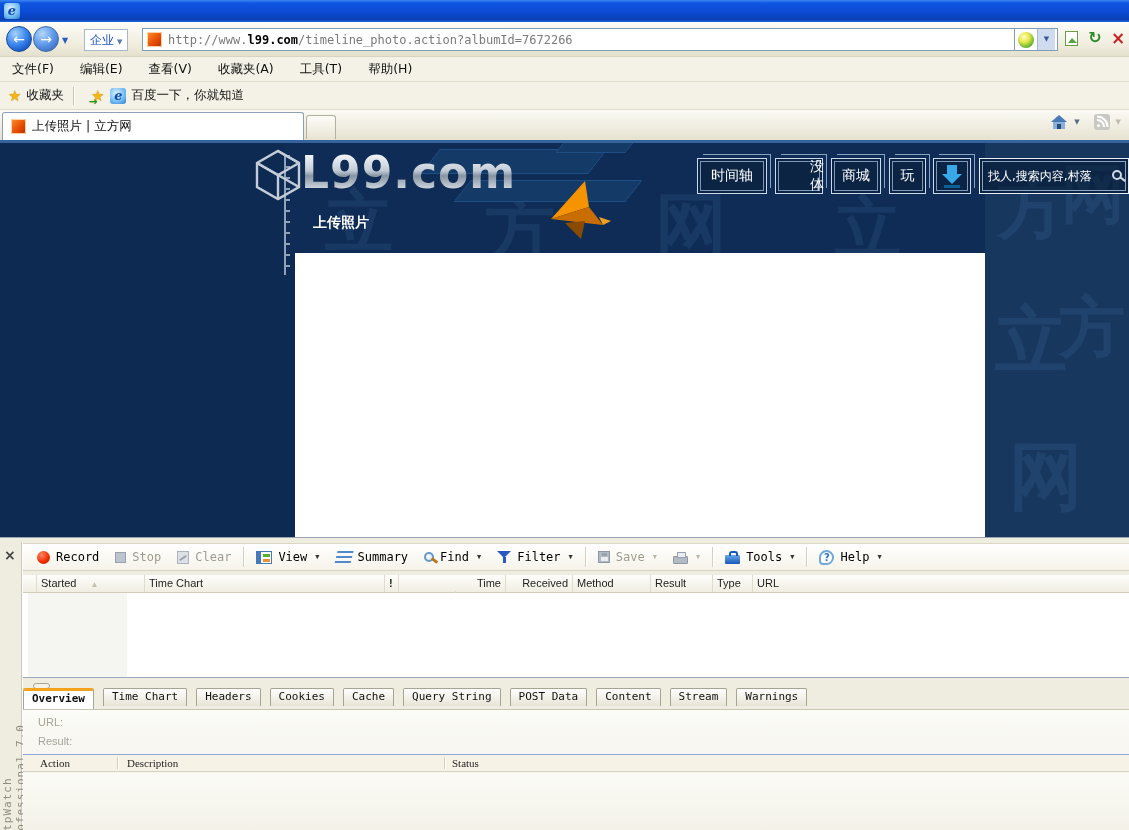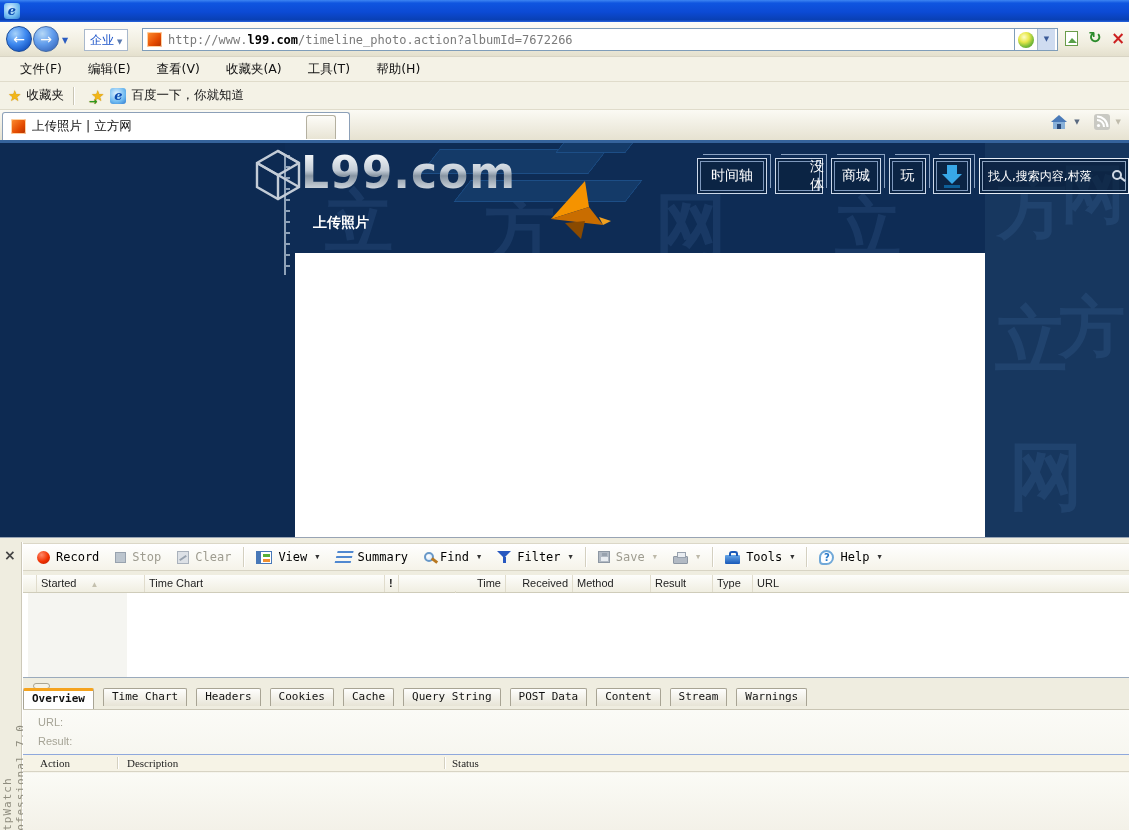--- a/index.html
+++ b/index.html
@@ -44,35 +44,35 @@
   .btn-page{left:1060px;}
   .page-glyph{display:inline-block;width:13px;height:15px;background:#fff;border:1px solid #6a9c4a;
     margin-top:4px;position:relative;}
   .page-glyph:after{content:"";position:absolute;left:2px;bottom:2px;border-left:4px solid transparent;
     border-right:5px solid transparent;border-bottom:5px solid #58a048;}
   .btn-refresh{left:1084px;color:#2c8c2c;font-size:16px;font-weight:bold;}
   .btn-stop{left:1107px;color:#cc2020;font-size:17px;font-weight:bold;}
 
   
   .menubar{position:absolute;left:0;top:57px;width:1129px;height:25px;background:#f4f2e6;
-    border-bottom:1px solid #e0dccb;display:flex;align-items:center;gap:26px;padding:0 20px;font-size:12.5px;color:#111;}
+    border-bottom:1px solid #e0dccb;display:flex;align-items:center;gap:26px;padding:0 12px;font-size:12.5px;color:#111;}
   .menubar span{cursor:default;}
 
   
   .favbar{position:absolute;left:0;top:82px;width:1129px;height:28px;background:#f4f2e6;
     border-bottom:1px solid #e0dccb;display:flex;align-items:center;font-size:12.5px;color:#111;}
   .star{color:#f2b618;text-shadow:0 0 1px #b07808;font-size:15px;margin:0 5px 0 8px;}
   .vdiv{width:1px;height:18px;background:#c9c5b4;box-shadow:1px 0 0 #fff;margin:0 9px;}
   .addfav{position:relative;margin-right:6px;}
   .addfav .ga{position:absolute;left:-2px;bottom:-2px;color:#2a9a20;font-size:10px;font-weight:bold;}
 
   
   .tabbar{position:absolute;left:0;top:110px;width:1129px;height:30px;
     background:linear-gradient(180deg,#fbfaf4,#e6e2d1);}
-  .tab-active{position:absolute;left:2px;top:2px;width:348px;height:28px;background:#fff;
+  .tab-active{position:absolute;left:2px;top:2px;width:302px;height:28px;background:#fff;
     border:1px solid #8ca0b8;border-bottom:none;border-radius:3px 3px 0 0;display:flex;align-items:center;
     padding:0 8px;font-size:12.5px;color:#111;}
   .tab-stub{position:absolute;left:306px;top:5px;width:30px;height:24px;background:linear-gradient(180deg,#fdfcf8,#e8e4d4);
     border:1px solid #b4b0a0;border-bottom:none;border-radius:3px 3px 0 0;}
   .tab-right{position:absolute;right:8px;top:4px;display:flex;align-items:center;gap:6px;}
   .caret-sm{font-size:7px;color:#5a6a80;}
   .caret-dis{font-size:7px;color:#c0bcac;}
 
   
   .page{position:absolute;left:0;top:140px;width:1129px;height:397px;background:#0d2a52;

